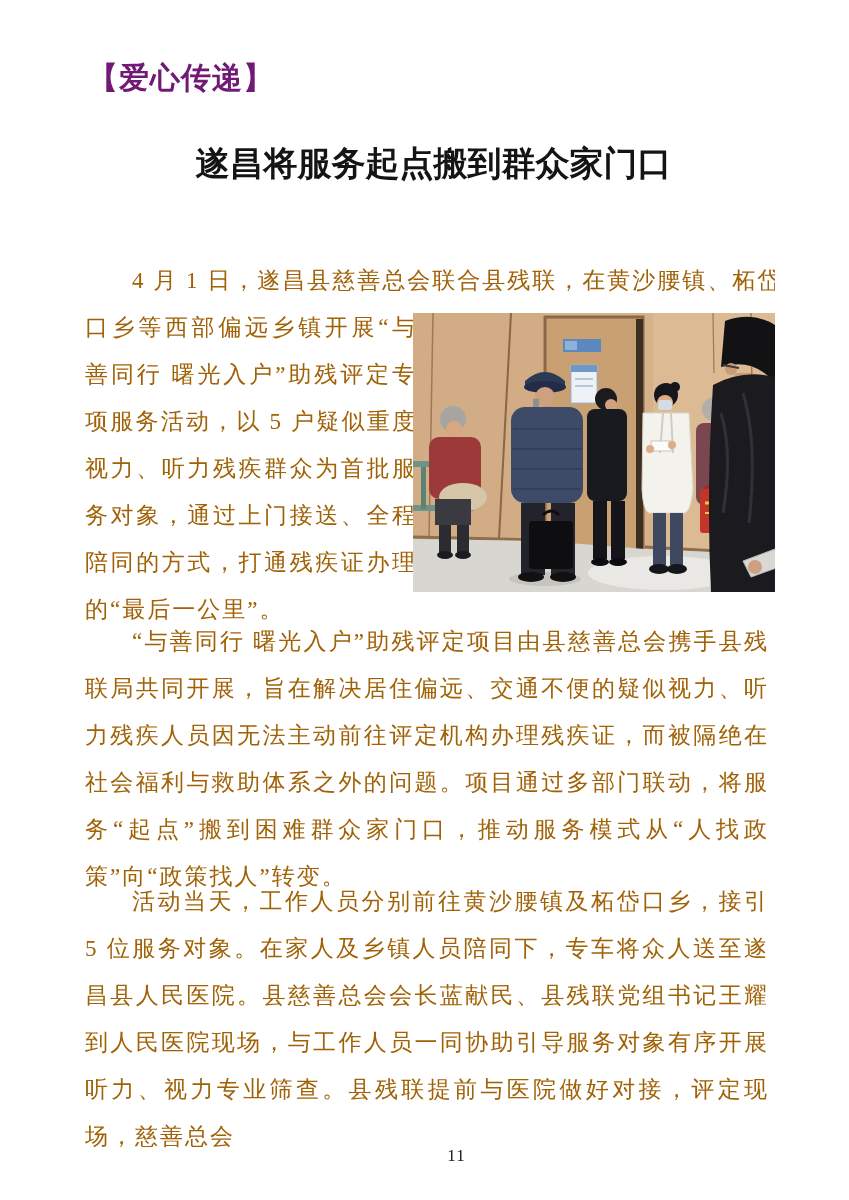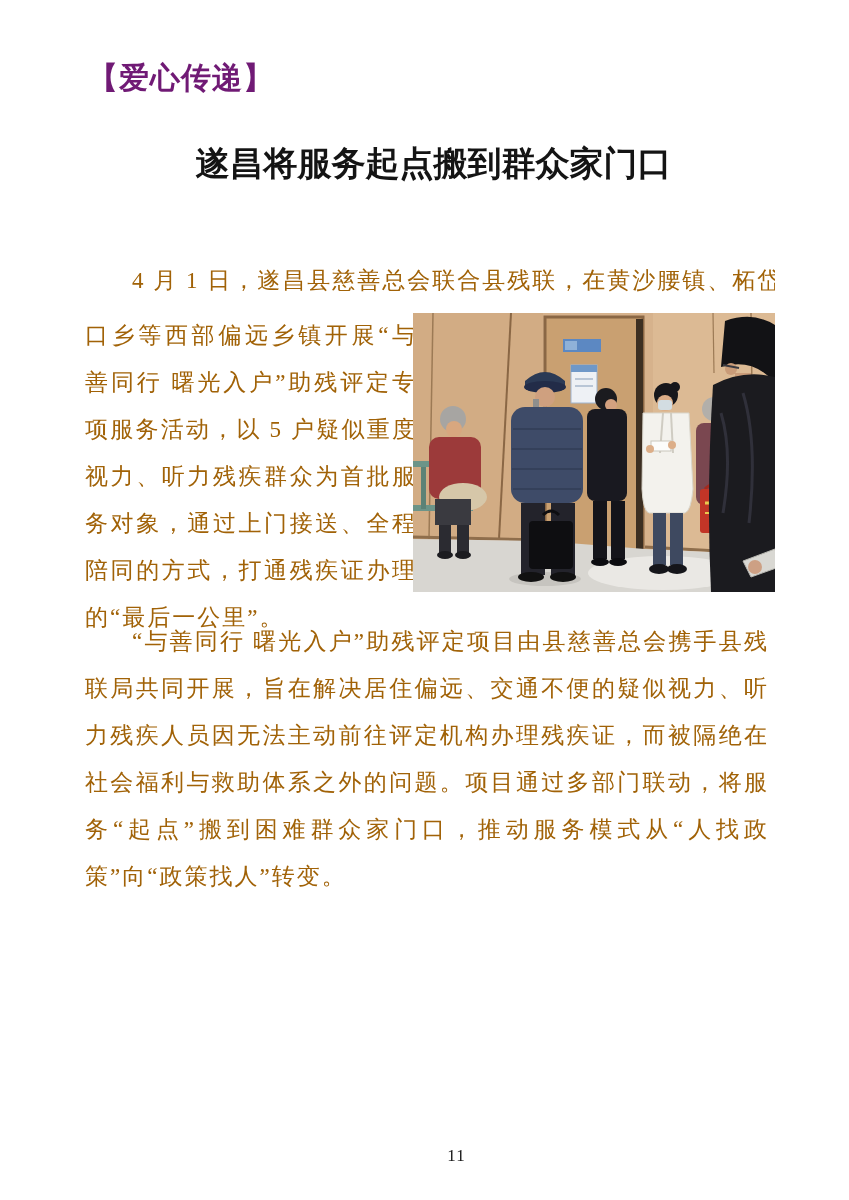--- a/index.html
+++ b/index.html
@@ -7,21 +7,21 @@
         font-family:"Liberation Serif","DejaVu Serif",serif;color:#060606;}
   .section-header{position:absolute;left:88px;top:58px;
         font-family:"Liberation Sans","DejaVu Sans",sans-serif;
         font-weight:bold;font-size:30px;letter-spacing:1px;color:#c00000;white-space:nowrap;}
   .article-title{position:absolute;left:0;top:140px;width:849px;text-align:center;
         font-family:Liberation Sans, sans-serif;
         font-weight:bold;font-size:34px;line-height:46px;color:#141414;padding-left:9px;}
   .body-text{font-family:"Liberation Serif","DejaVu Serif",serif;font-size:23px;line-height:47px;
         letter-spacing:2px;text-align:justify;text-justify:inter-character;color:#a16207;}
   .p1-first{position:absolute;left:85px;top:257px;width:690px;white-space:nowrap;text-indent:47px;overflow:hidden;}
-  .p1-rest{position:absolute;left:85px;top:312px;width:332px;height:330px;}
+  .p1-rest{position:absolute;left:85px;top:304px;width:332px;height:330px;}
   .para2{position:absolute;left:85px;top:618px;width:684px;text-indent:47px;}
   .para3{position:absolute;left:85px;top:878px;width:684px;text-indent:47px;}
   .photo-frame{position:absolute;left:413px;top:313px;width:362px;height:279px;overflow:hidden;background:#d6b28c;}
   .page-number{position:absolute;left:0;top:1146px;width:849px;text-align:center;
         font-size:17px;letter-spacing:1px;color:#1a1a1a;padding-left:32px;}
 </style>
 </head>
 <body>
 
 <div class="page">
@@ -151,15 +151,16 @@
         <path d="M308,100 Q320,140 310,200" fill="none" stroke="#30303a" stroke-width="3"></path>
         <path d="M330,80 Q345,130 336,210" fill="none" stroke="#30303a" stroke-width="3"></path>
         <polygon points="330,248 362,236 366,254 338,264" fill="#d9d8d3" stroke="#b9b8b2"></polygon>
         <circle cx="342" cy="254" r="7" fill="#cda084"></circle>
       </g>
     </svg>
   </div>
 
   <div class="body-text para2">“与善同行 曙光入户”助残评定项目由县慈善总会携手县残联局共同开展，旨在解决居住偏远、交通不便的疑似视力、听力残疾人员因无法主动前往评定机构办理残疾证，而被隔绝在社会福利与救助体系之外的问题。项目通过多部门联动，将服务“起点”搬到困难群众家门口，推动服务模式从“人找政策”向“政策找人”转变。</div>
 
+  <div class="body-text para3">活动当天，工作人员分别前往黄沙腰镇及柘岱口乡，接引 5 位服务对象。在家人及乡镇人员陪同下，专车将众人送至遂昌县人民医院。县慈善总会会长蓝献民、县残联党组书记王耀到人民医院现场，与工作人员一同协助引导服务对象有序开展听力、视力专业筛查。县残联提前与医院做好对接，评定现场，慈善总会</div>
 
   <div class="page-number">11</div>
 </div>
 
 </body></html>

